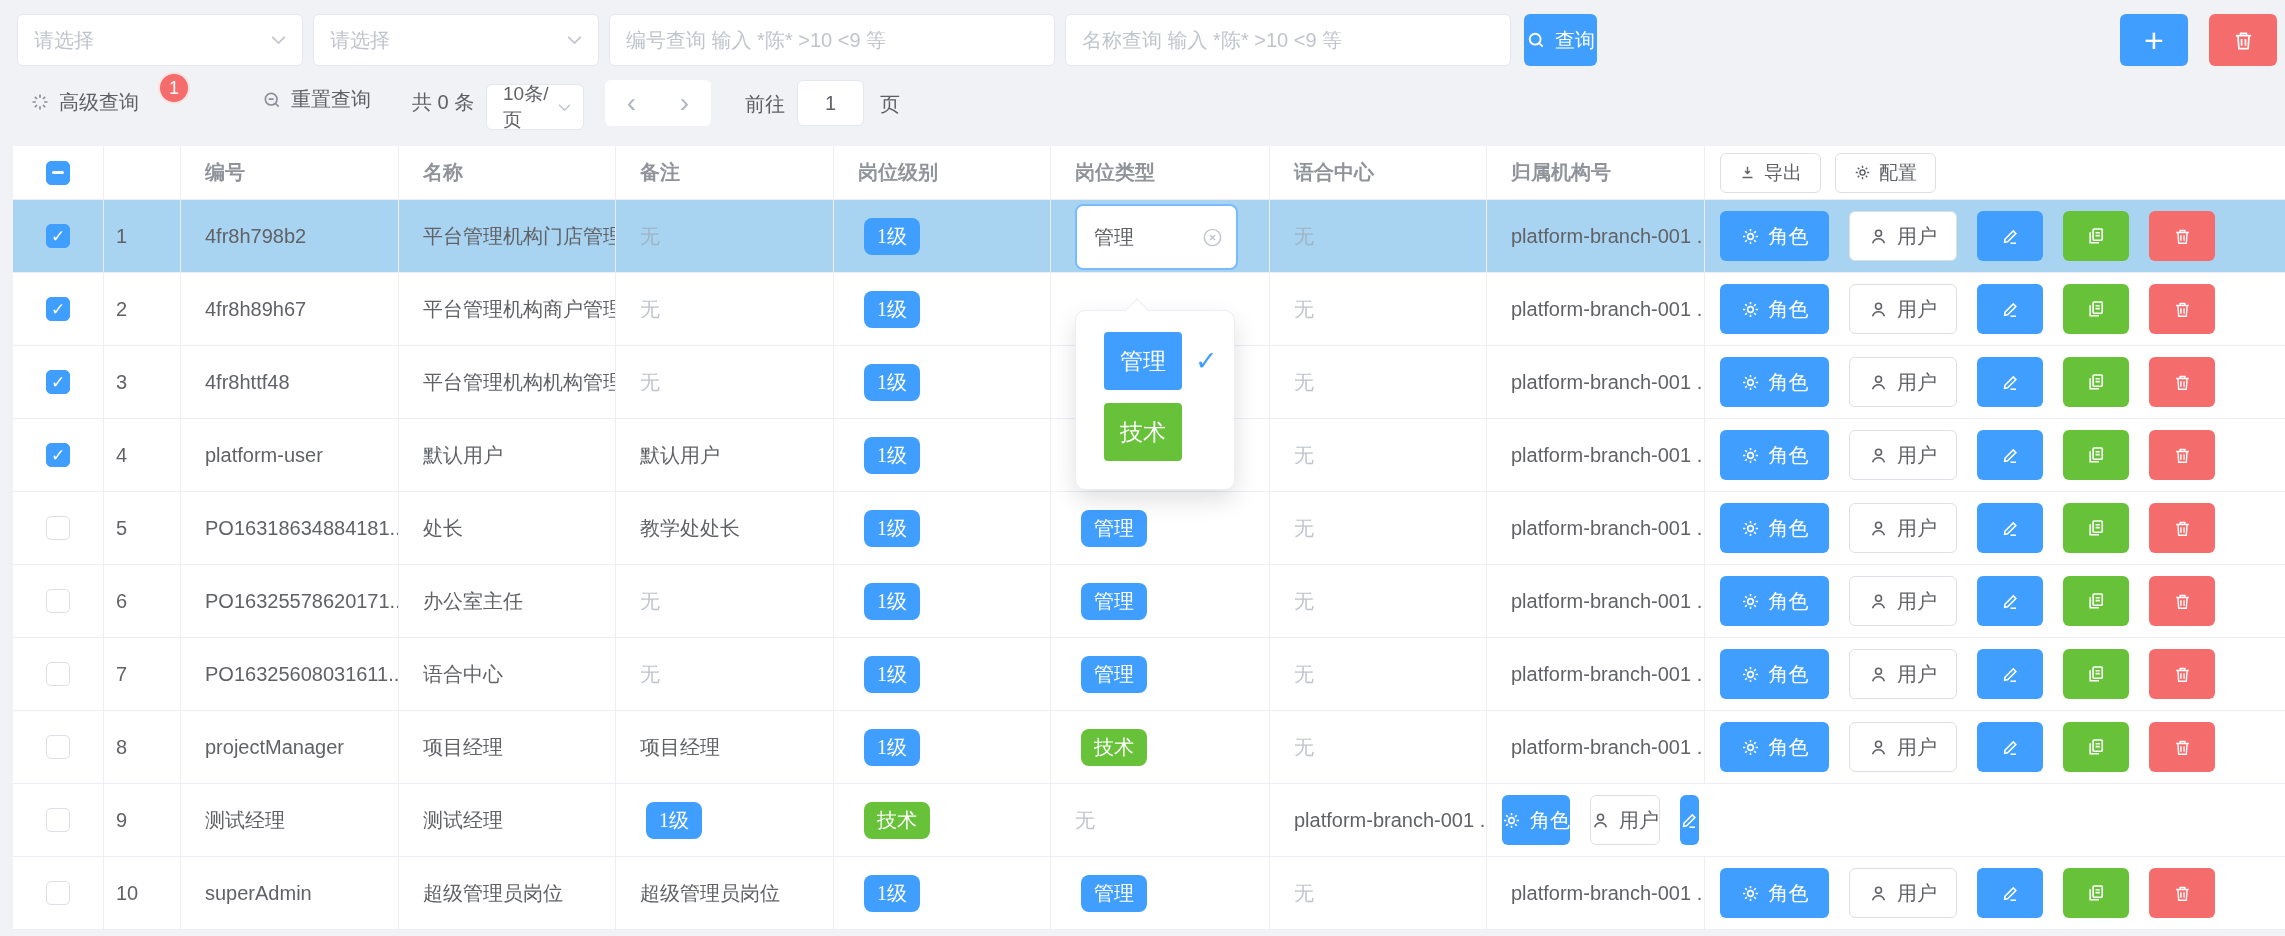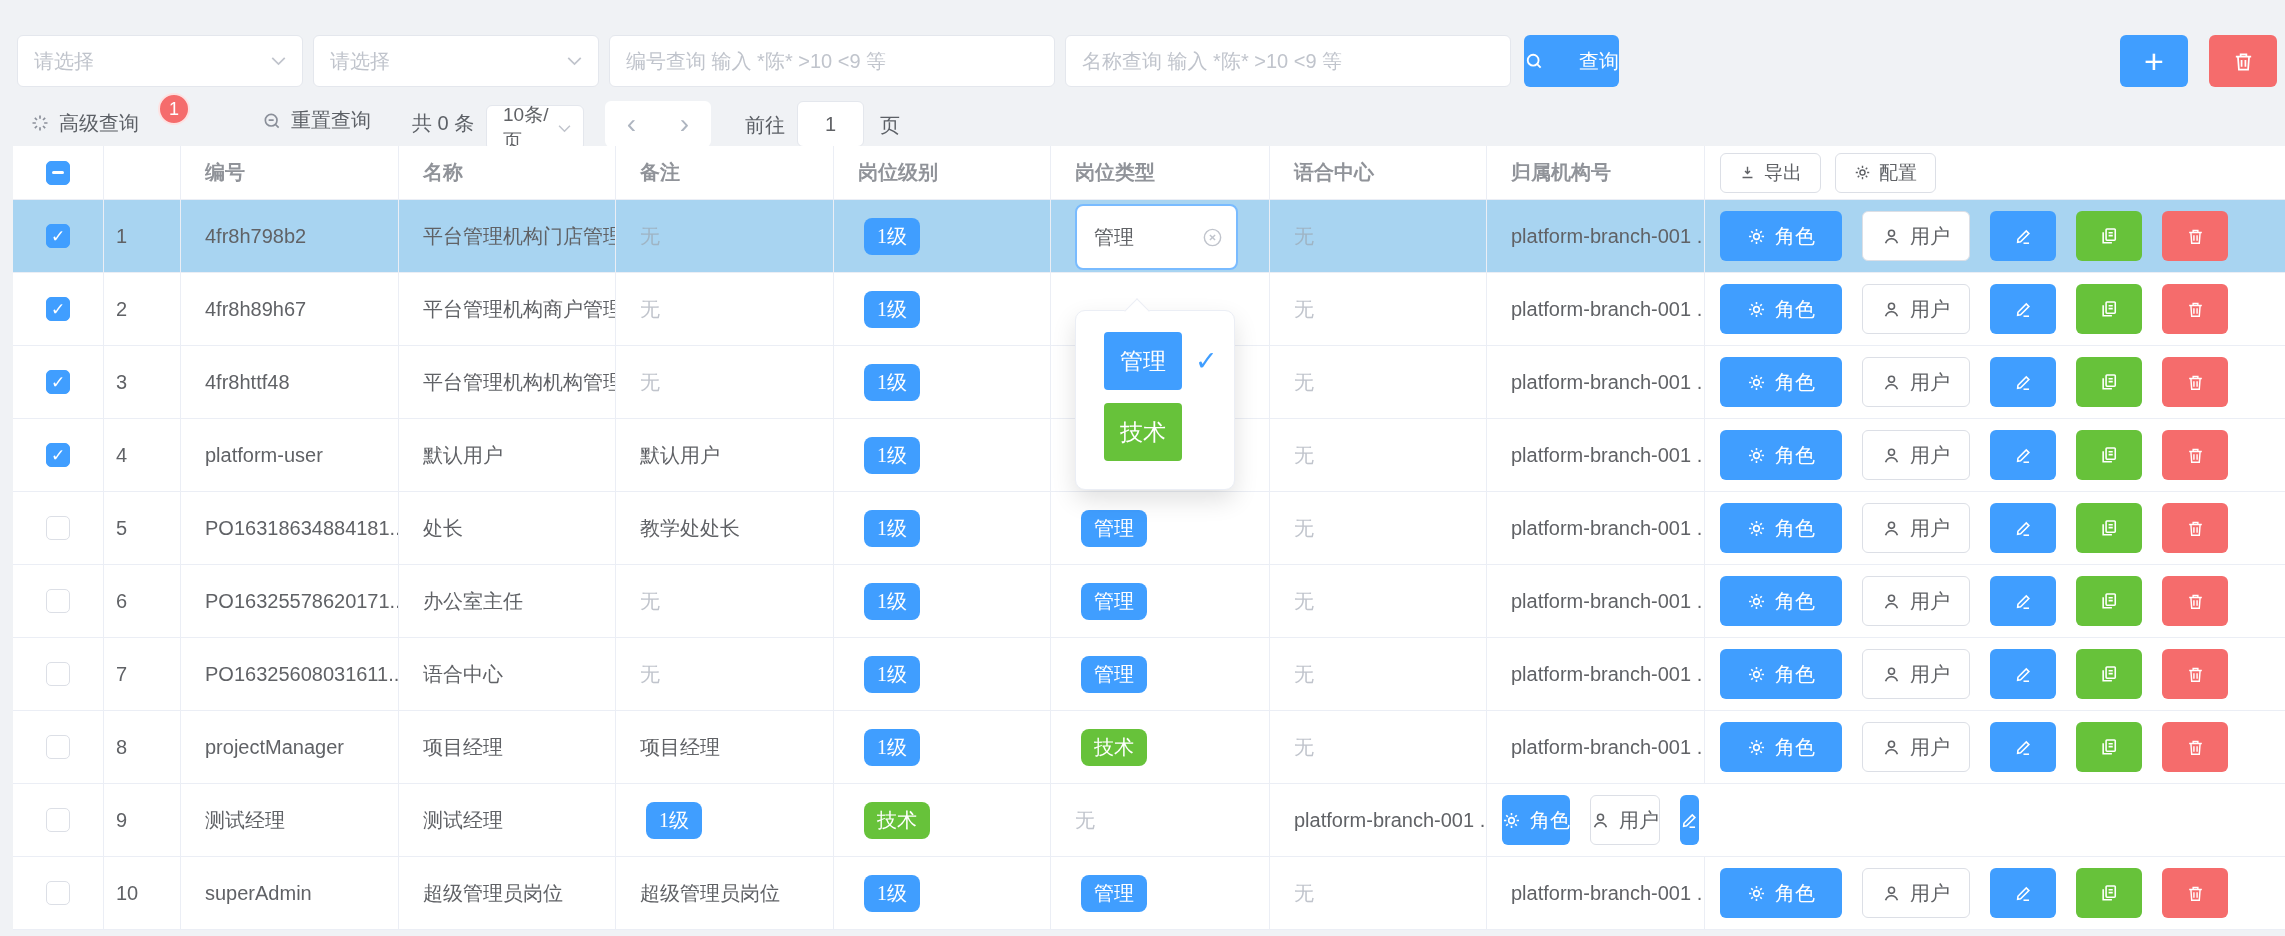--- a/index.html
+++ b/index.html
@@ -1,36 +1,36 @@
 <!DOCTYPE html>
 <html><head>
 <meta charset="utf-8">
 <style>
   * { margin:0; padding:0; box-sizing:border-box; }
   html,body { width:2285px; height:936px; }
   body {
     font-family:"Liberation Sans","DejaVu Sans",sans-serif;
     background:#f0f2f5; color:#606266; overflow:hidden; position:relative;
   }
-  .abs { position:absolute;margin-top:21px; }
+  .abs { position:absolute; }
 
   
   .ctl { background:#fff; border:1px solid #e4e7ed; border-radius:6px; height:52px;
          display:flex; align-items:center; font-size:20px; }
   .select-box { justify-content:space-between; padding:0 16px; cursor:pointer; }
   .placeholder { color:#c0c4cc; }
   .chev { color:#c0c4cc; flex:0 0 auto; }
   .text-input { padding:0 16px; cursor:text; }
   .btn { border:none; border-radius:6px; display:inline-flex; align-items:center;
          justify-content:center; gap:9px; cursor:pointer; font-family:inherit; }
   .btn-blue  { background:#409eff; color:#fff; }
   .btn-red   { background:#f56c6c; color:#fff; }
   .btn-green { background:#67c23a; color:#fff; }
   .btn-plain { background:#fff; color:#606266; border:1px solid #dcdfe6; }
-  .search-btn { height:52px; width:95px; font-size:20px;justify-content:space-between; }
+  .search-btn { height:52px; width:73px; font-size:20px; }
   .add-btn { height:52px; width:68px; font-size:34px; font-weight:300; }
   .tool-del-btn { height:52px; width:68px; }
 
   
   .tbar-item { display:flex; align-items:center; gap:9px; font-size:20px; color:#5c6066; cursor:pointer; }
   .adv-badge { width:32px; height:32px; border-radius:50%; background:#f56c6c; color:#fff;
                font-size:18px; display:flex; align-items:center; justify-content:center;
                margin-left:10px; transform:translateY(-14px); border:2px solid #fde2e2; }
   .size-select { height:46px; border-radius:6px; font-size:19px; padding:0 12px 0 16px;
                  justify-content:space-between; width:98px; cursor:pointer; }
@@ -64,21 +64,21 @@
   .checkbox.indet::after { content:""; width:12px; height:3px; background:#fff; border-radius:2px; }
 
   .tag { display:inline-flex; align-items:center; justify-content:center; color:#fff;
          height:37px; padding:0 13px; border-radius:8px; font-size:20px; margin-left:30px; }
   .tag-blue { background:#409eff;font-family:Liberation Serif, serif; } .tag-green { background:#67c23a; }
 
   .hdr-btn { height:40px; padding:0 18px; font-size:19px; gap:8px; margin-right:14px; }
 
   .row-actions { display:flex; align-items:center; gap:20px; padding-left:15px; border-right:none; }
   .rbtn { height:50px; border-radius:6px; font-size:20px; }
-  .rbtn.role { width:122px; } .rbtn.user { width:108px; }
+  .rbtn.role { width:109px; } .rbtn.user { width:108px; }
   .rbtn.sq { width:66px; }
 
   
   .type-cell { position:relative; overflow:visible; }
   .type-select { position:absolute; left:24px; top:4px; width:163px; height:66px; background:#fff;
                  border:2px solid #79bbff; border-radius:8px; display:flex; align-items:center;
                  justify-content:space-between; padding:0 12px 0 17px; font-size:20px; color:#606266;
                  cursor:pointer; z-index:6; }
   .clear-ic { color:#c0c4cc; display:inline-flex; }
   .popover { position:absolute; left:1062px; top:164px; width:160px; height:180px; background:#fff;

